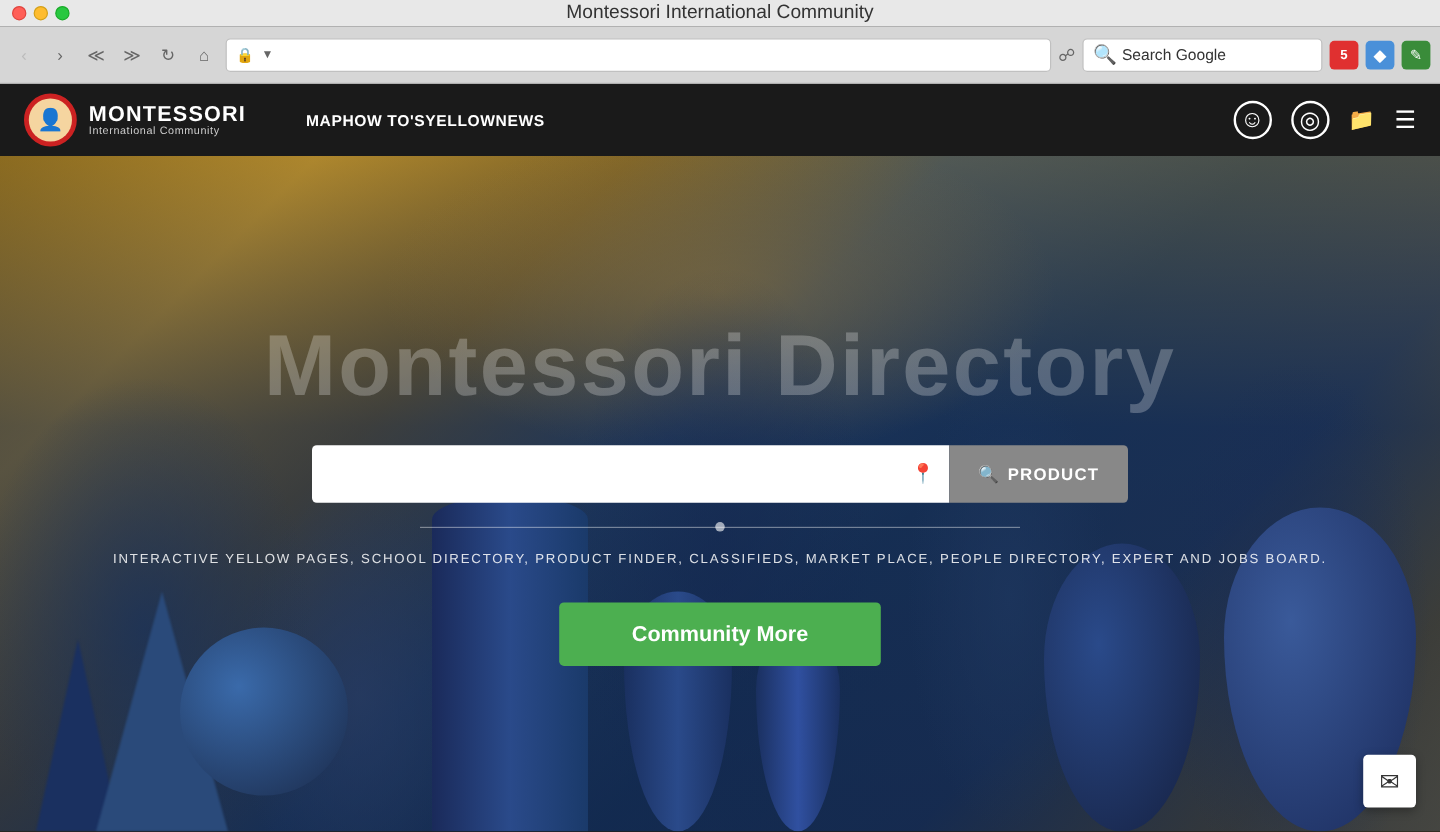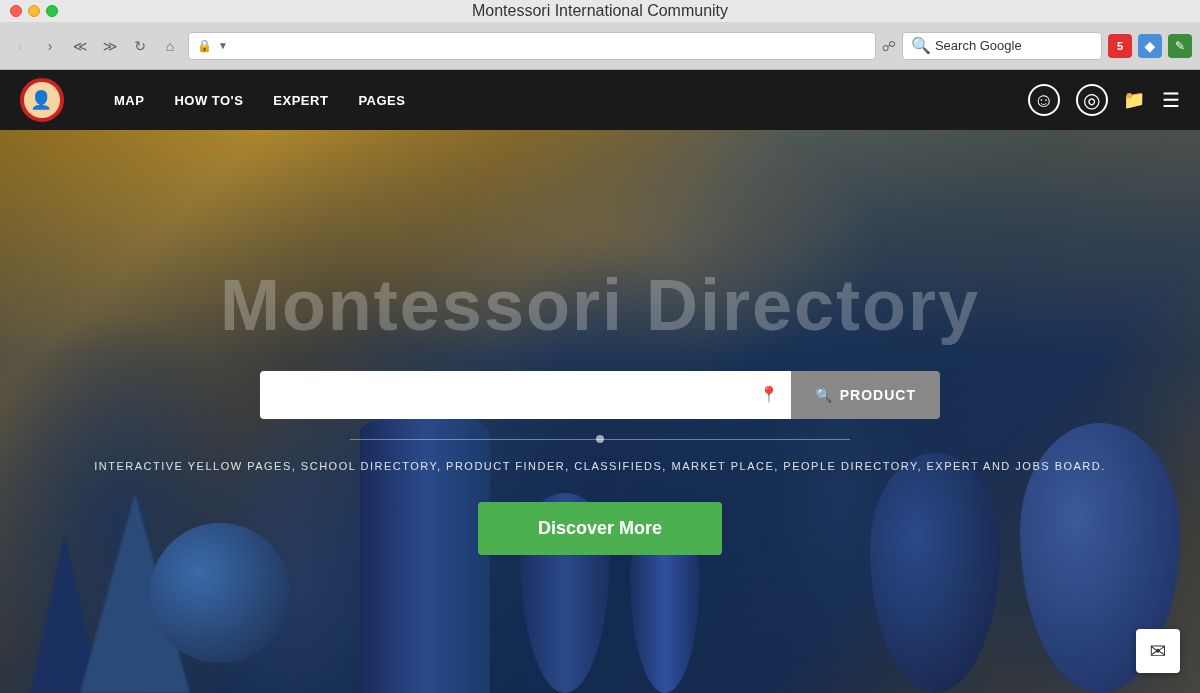--- a/index.html
+++ b/index.html
@@ -167,21 +167,20 @@
       line-height: 1;
     }
     .logo-sub {
       font-size: 9px;
       color: #ccc;
       letter-spacing: 0.5px;
       line-height: 1.2;
     }
     .nav-links {
       display: flex;
-      gap: 30px;
       flex: 1;
     }
     .nav-link {
       color: white;
       font-size: 13px;
       font-weight: 600;
       letter-spacing: 0.5px;
       cursor: pointer;
       text-decoration: none;
     }
@@ -497,26 +496,30 @@
   <div class="ext-icon ext-green">✎</div>
 </div>
 
 <div class="website">
 
   <nav class="nav">
     <div class="logo-area">
       <div class="logo-circle">
         <div class="logo-face">👤</div>
       </div>
+      <div class="logo-text">
+        <span class="logo-main">MONTESSORI</span>
+        <span class="logo-sub">International Community</span>
+      </div>
     </div>
     <div class="nav-links">
       <a class="nav-link">MAP</a>
       <a class="nav-link">HOW TO'S</a>
-      <a class="nav-link">EXPERT</a>
-      <a class="nav-link">PAGES</a>
+      <a class="nav-link">YELLOW</a>
+      <a class="nav-link">NEWS</a>
     </div>
     <div class="nav-right">
       <div class="nav-icon">☺</div>
       <div class="nav-icon">◎</div>
       <span class="nav-folder">📁</span>
       <span class="nav-hamburger">☰</span>
     </div>
   </nav>
 
   <div class="hero">
@@ -548,18 +551,18 @@
         </button>
       </div>
 
 
       <div class="divider-line">
         <div class="divider-dot"></div>
       </div>
 
       <p class="hero-description">INTERACTIVE YELLOW PAGES, SCHOOL DIRECTORY, PRODUCT FINDER, CLASSIFIEDS, MARKET PLACE, PEOPLE DIRECTORY, EXPERT AND JOBS BOARD.</p>
 
-      <button class="discover-btn">Discover More</button>
+      <button class="discover-btn">Community More</button>
     </div>
 
     <div class="mail-btn">✉</div>
   </div>
 </div>
 
 </body></html>

